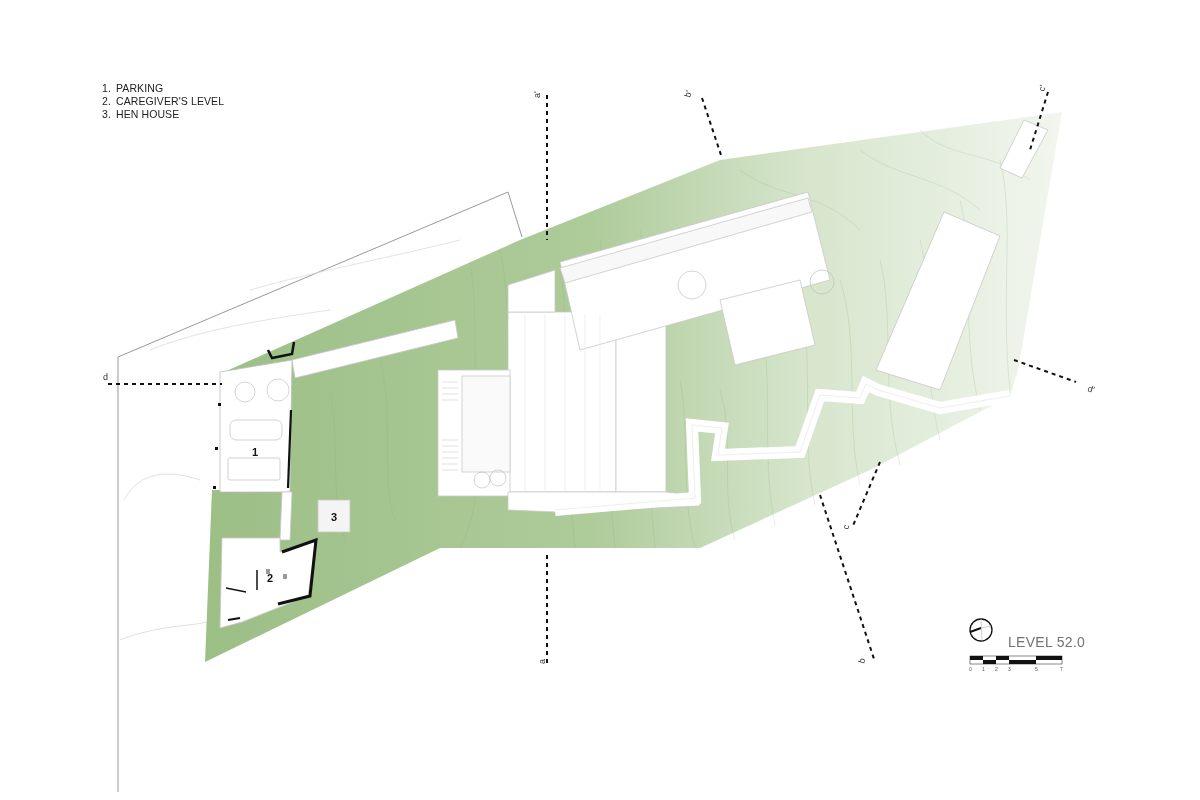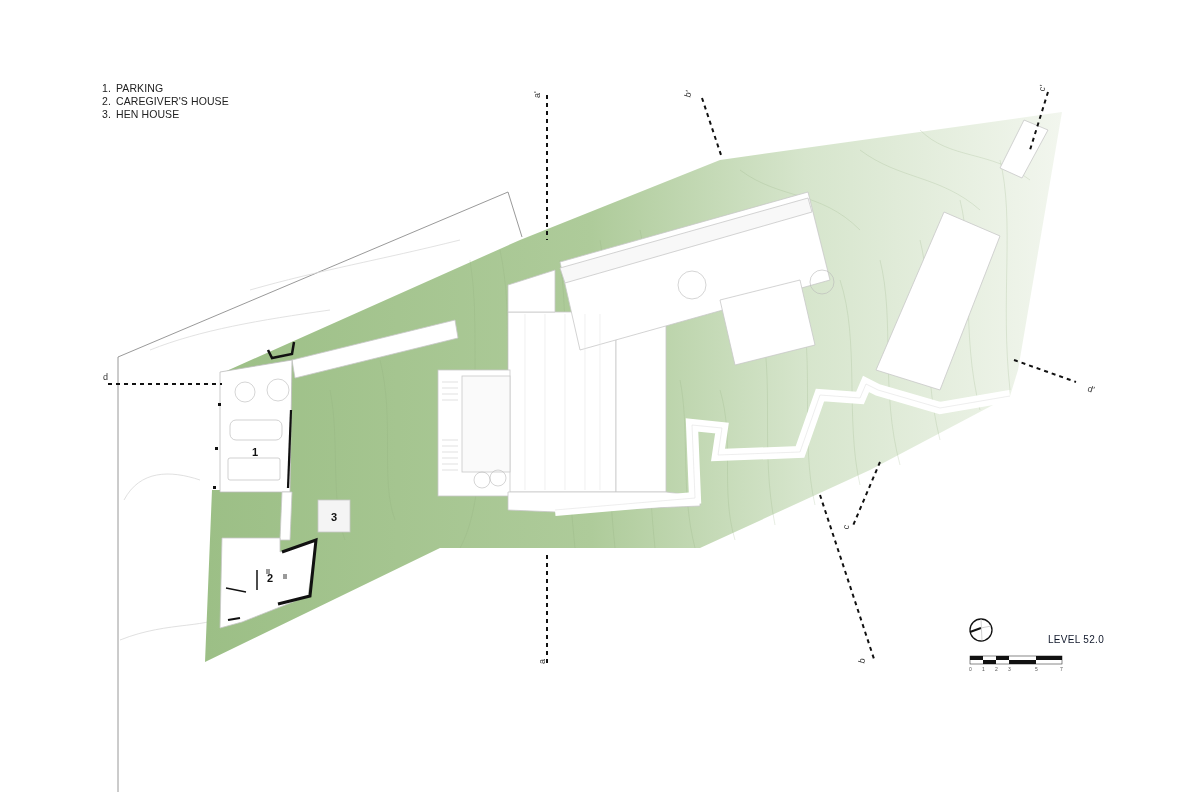--- a/index.html
+++ b/index.html
@@ -3,21 +3,21 @@
   <meta charset="utf-8">
   <style>
     html, body { margin: 0; padding: 0; background: #ffffff; }
     body { width: 1200px; height: 800px; position: relative; overflow: hidden;
            font-family: "Liberation Sans", sans-serif; }
     #plan { position: absolute; left: 0; top: 0; }
     .legend { position: absolute; left: 102px; top: 82px; font-size: 10.5px; color: #222;
               line-height: 13px; letter-spacing: 0.1px; }
     .legend-item { display: flex; }
     .legend-num { width: 14px; }
-    .level-label { position: absolute; left: 1008px; top: 634px; font-size: 10px; color: #0f172a; letter-spacing: 0.3px; margin-left: 40px; }
+    .level-label { position: absolute; left: 1008px; top: 634px; font-size: 14px; color: #737373; letter-spacing: 0.3px; }
     .svg-text { font-family: "Liberation Sans", sans-serif; }
   </style>
 </head>
 <body>
 
 <svg id="plan" width="1200" height="800" viewBox="0 0 1200 800" xmlns="http://www.w3.org/2000/svg">
   <defs>
     <linearGradient id="grassGrad" x1="0" y1="0" x2="1" y2="0">
       <stop offset="0" stop-color="#9cbf86"></stop>
       <stop offset="0.45" stop-color="#aecb9a"></stop>
@@ -196,21 +196,21 @@
   </g>
 </svg>
 
 <div class="legend">
   <div class="legend-item">
     <span class="legend-num">1.</span>
     <span>PARKING</span>
   </div>
   <div class="legend-item">
     <span class="legend-num">2.</span>
-    <span>CAREGIVER'S HOUSE</span>
+    <span>CAREGIVER'S LEVEL</span>
   </div>
   <div class="legend-item">
     <span class="legend-num">3.</span>
     <span>HEN HOUSE</span>
   </div>
 </div>
 
 <div class="level-label">LEVEL 52.0</div>
 
 </body></html>

